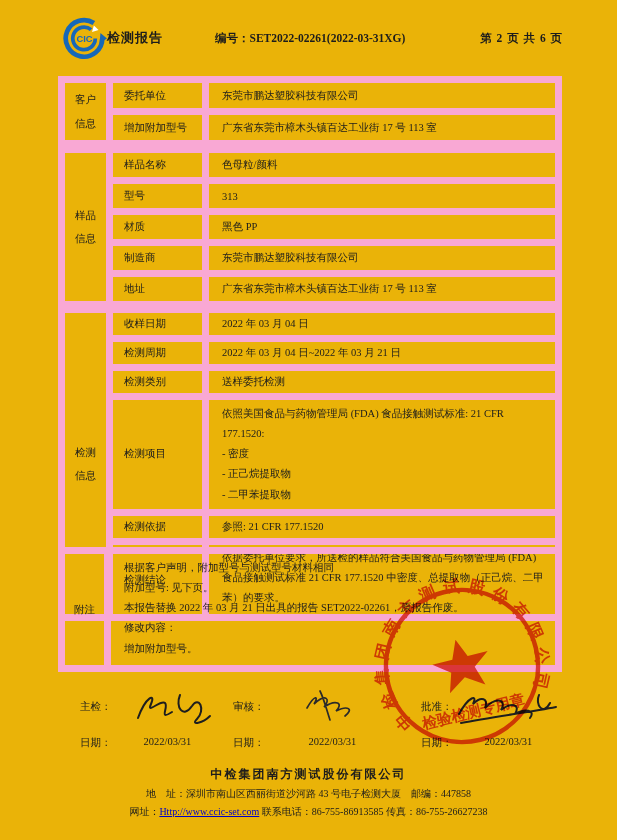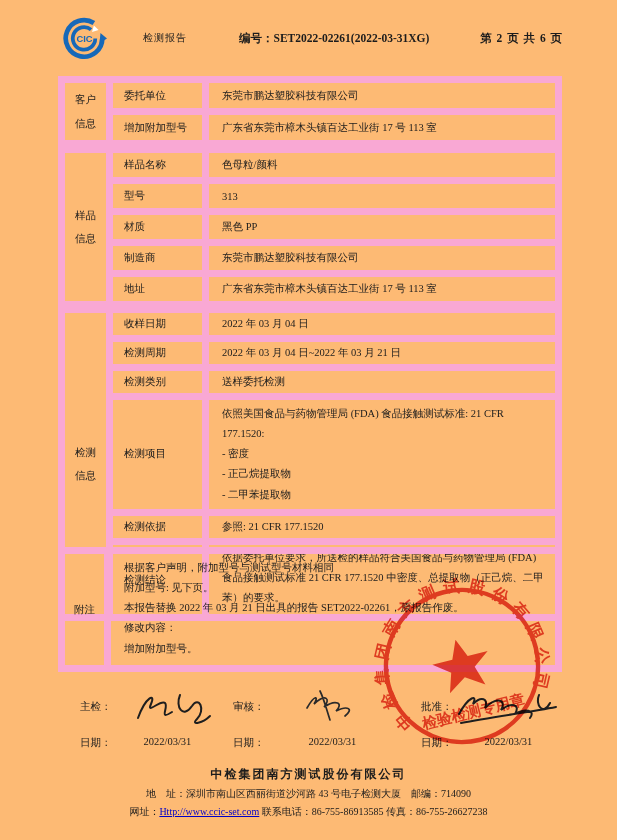--- a/index.html
+++ b/index.html
@@ -1,32 +1,32 @@
 <!DOCTYPE html>
 <html><head>
 <meta charset="utf-8">
 <style>
   * { margin:0; padding:0; box-sizing:border-box; }
   html,body { background:#e8e8e8; }
   .page {
     position:relative;
     width:617px; height:840px;
     margin:0 auto;
-    background:#fdba74;
+    background:#eab308;
     font-family:"Liberation Serif","DejaVu Serif",serif;
     color:#1c1c1c;
     overflow:hidden;
   }
   
   .header {
     position:absolute; top:14px; left:62px; right:54px; height:48px;
     display:flex; align-items:center;
   }
   .logo { width:45px; height:45px; flex:0 0 45px; }
-  .hdr-title { font-size:10px; font-weight:normal; margin-left:36px; letter-spacing:1px; }
+  .hdr-title { font-size:13px; font-weight:bold; letter-spacing:1px; }
   .hdr-no { font-size:11.5px; font-weight:bold; margin-left:52px; }
   .hdr-page { font-size:11.5px; font-weight:bold; margin-left:auto; letter-spacing:1px; }
   
   .tblwrap { position:absolute; left:58px; width:504px; }
   table { border-collapse:collapse; width:100%; table-layout:fixed; }
   td {
     border:7px solid #f9a8d4;
     font-size:10.5px;
     vertical-align:middle;
     padding:4px 8px;
@@ -250,19 +250,19 @@
     </defs>
     <text font-size="16.5" font-weight="bold" fill="#dc392b" letter-spacing="7" font-family="Liberation Sans, sans-serif">
       <textPath href="#ringArc" startOffset="50%" text-anchor="middle">中检集团南方测试股份有限公司</textPath>
     </text>
     <polygon fill="#dc392b" points="0,-27 7.9,-8.3 28.5,-8.3 12.1,3.9 18.3,23.6 0,11.6 -18.3,23.6 -12.1,3.9 -28.5,-8.3 -7.9,-8.3"></polygon>
     <text x="0" y="52" text-anchor="middle" font-size="15" font-weight="bold" fill="#dc392b" font-family="Liberation Sans, sans-serif">检验检测专用章</text>
   </svg>
 
   <div class="footer">
     <div class="f-company">中检集团南方测试股份有限公司</div>
-    <div class="f-line">地　址：深圳市南山区西丽街道沙河路 43 号电子检测大厦　邮编：714090</div>
+    <div class="f-line">地　址：深圳市南山区西丽街道沙河路 43 号电子检测大厦　邮编：447858</div>
     <div class="f-line">
       <span>网址：</span><a class="f-link" href="#">Http://www.ccic-set.com</a><span> 联系电话：86-755-86913585 传真：86-755-26627238</span>
     </div>
   </div>
 
 </div>
 
 </body></html>

